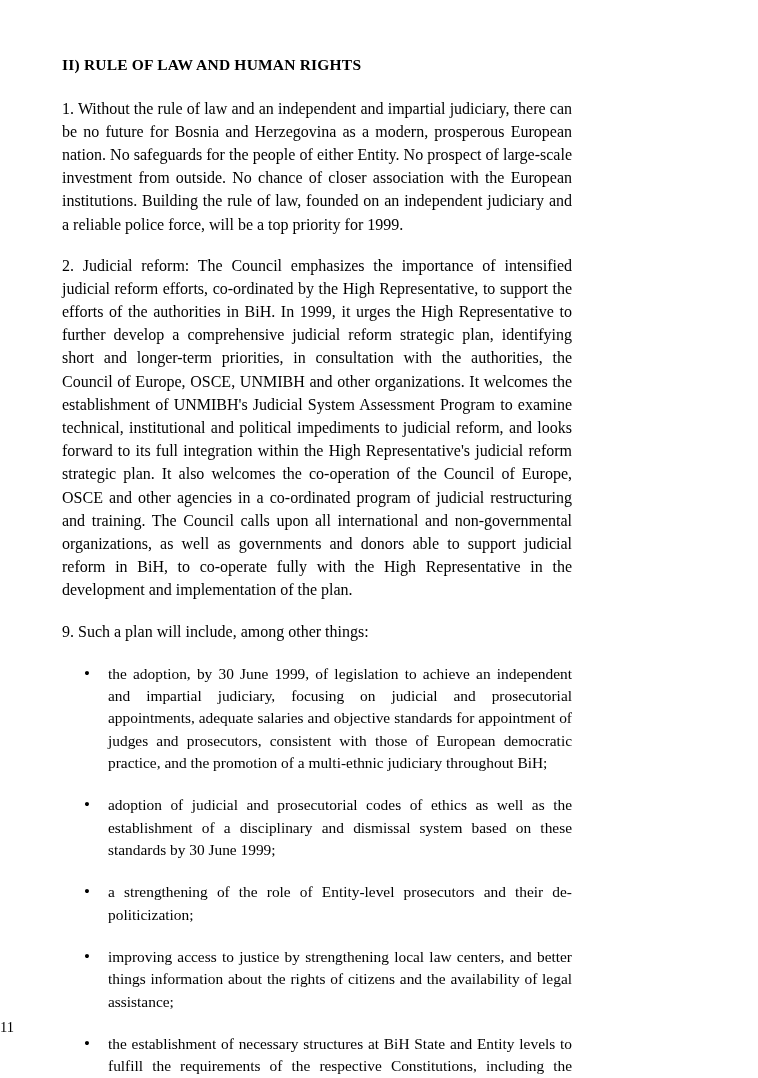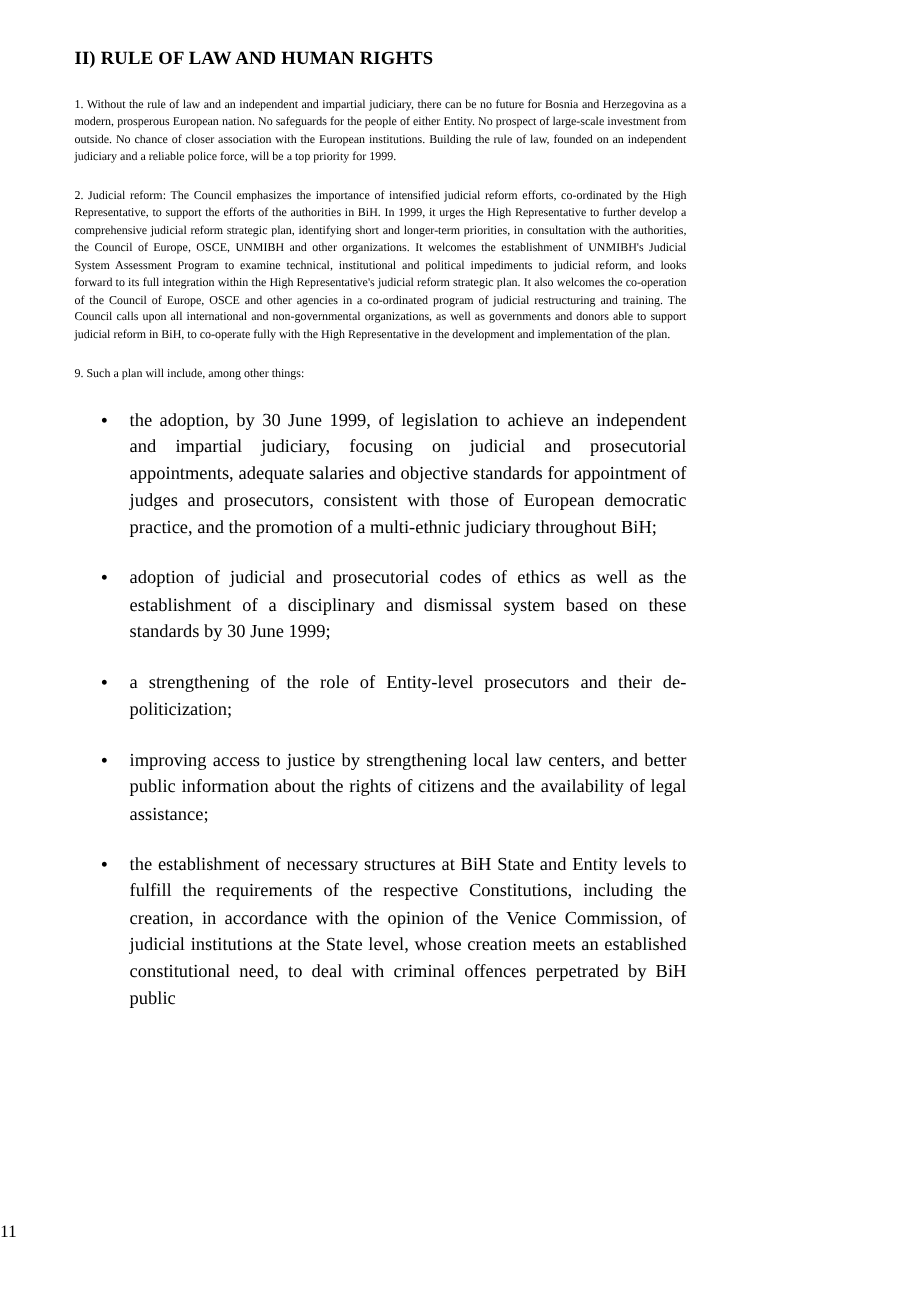--- a/index.html
+++ b/index.html
@@ -13,31 +13,31 @@
     font-family: "Liberation Serif", serif;
     color: #000000;
     position: relative;
     overflow: hidden;
   }
   .page {
     position: relative;
     width: 634px;
     height: 1078px;
     box-sizing: border-box;
-    padding: 40px 62px 0 62px;
+    padding: 56px 62px 0 62px;
   }
   .doc-heading {
     font-size: 15.5px;
     font-weight: bold;
     letter-spacing: 0.2px;
     margin: 0 0 22px 0;
     line-height: 1.2;
   }
   .para {
-    font-size: 10px;
+    font-size: 16px;
     line-height: 1.45;
     text-align: justify;
     margin: 0 0 18px 0;
     text-indent: 0;
     font-family: Liberation Serif, serif;
   }
   .para-intro {
     margin-bottom: 20px;
   }
   .list {
@@ -80,18 +80,18 @@
   <h1 class="doc-heading">II) RULE OF LAW AND HUMAN RIGHTS</h1>
 
   <p class="para">1.  Without  the rule of law and an independent and impartial judiciary, there can be no future for Bosnia and Herzegovina as a modern, prosperous European nation. No safeguards  for  the people of either Entity. No prospect of large-scale investment from outside.  No  chance   of closer association with the European institutions. Building the rule of  law, founded on an independent judiciary and a reliable police force, will be a top priority for 1999.</p>
   <p class="para">2. Judicial reform: The Council emphasizes the importance of intensified judicial reform efforts, co-ordinated by  the High Representative, to support the efforts of the authorities in BiH. In 1999, it urges the High  Representative to further develop a comprehensive judicial reform strategic plan, identifying short and longer-term priorities, in consultation with the  authorities, the Council of Europe, OSCE, UNMIBH  and other organizations. It welcomes the establishment of UNMIBH's Judicial System Assessment  Program to examine technical, institutional and political impediments to judicial reform, and looks forward  to its full integration within the High Representative's judicial reform strategic plan. It also welcomes the co-operation of the Council of Europe, OSCE and other agencies  in a co-ordinated program of judicial restructuring and training.  The Council calls upon all international and non-governmental organizations, as well as governments and donors able to support judicial  reform in BiH, to co-operate fully with the High Representative in the development and implementation of the plan.</p>
   <p class="para para-intro">9. Such a plan will include, among other things:</p>
 
   <ul class="list">
     <li class="list-item">the adoption, by 30 June 1999, of legislation to achieve an independent and impartial judiciary, focusing on judicial and prosecutorial appointments, adequate salaries  and objective standards for appointment of judges and prosecutors, consistent with those of European democratic practice, and the promotion of a multi-ethnic judiciary throughout BiH;</li>
     <li class="list-item">adoption of judicial and prosecutorial codes of ethics as well as the establishment of a  disciplinary and dismissal system based on these standards by 30 June 1999;</li>
     <li class="list-item">a strengthening of the role of Entity-level prosecutors and their de-politicization;</li>
-    <li class="list-item">improving access to justice by strengthening local law centers,  and better public information about the rights of citizens and  the availability of legal assistance;</li>
+    <li class="list-item">improving access to justice by strengthening local law centers,  and better things information about the rights of citizens and  the availability of legal assistance;</li>
     <li class="list-item">the establishment of necessary structures at BiH State  and Entity levels to fulfill the  requirements of the respective Constitutions, including the creation, in accordance with the opinion of the Venice Commission, of judicial institutions at the State level, whose creation meets an established constitutional need, to deal  with criminal offences perpetrated by BiH public</li>
   </ul>
 
   <div class="page-number">11</div>
 </div>
 
 </body></html>

